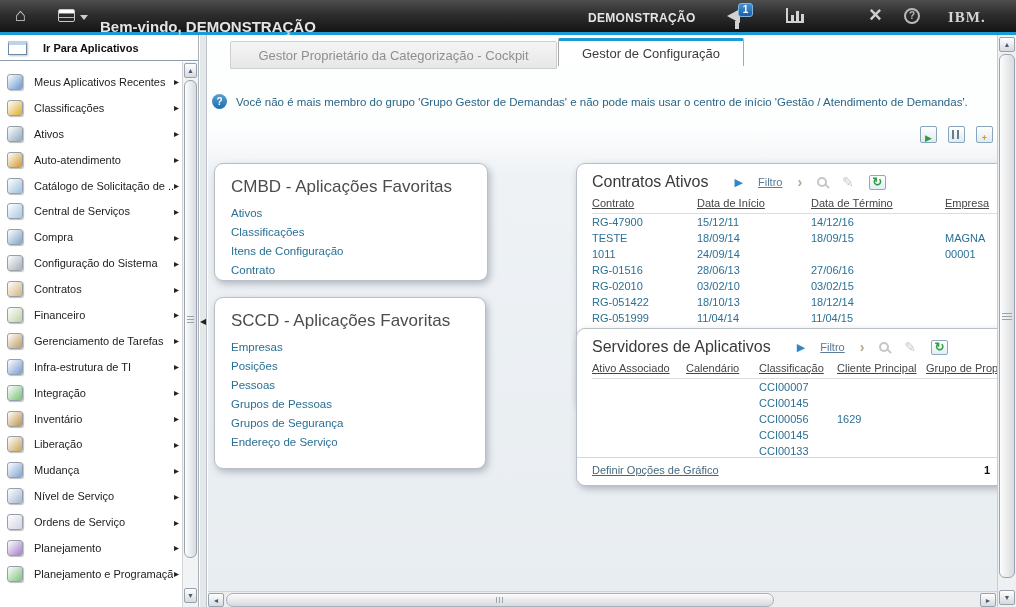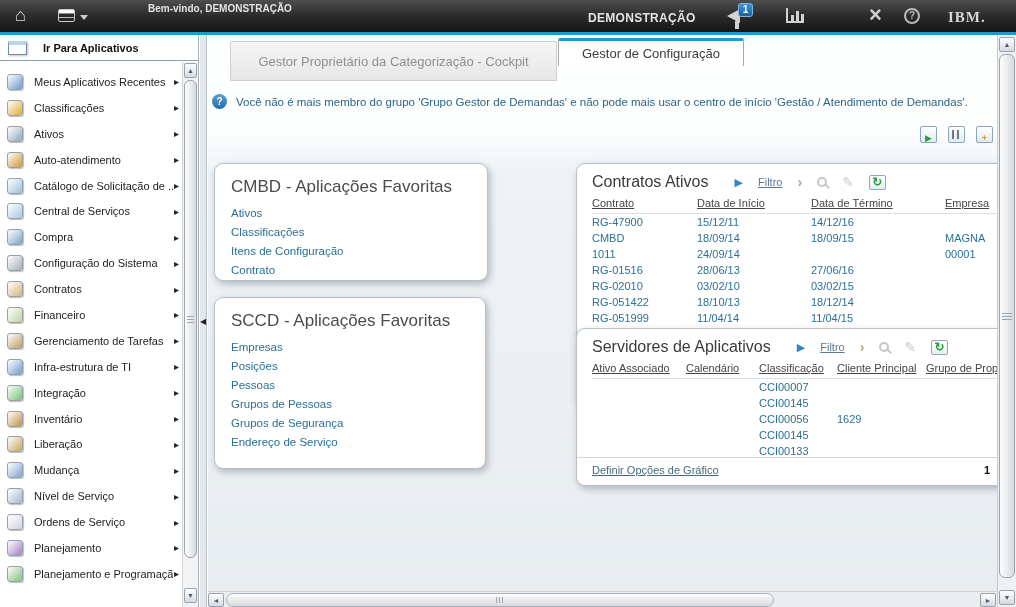--- a/index.html
+++ b/index.html
@@ -11,21 +11,21 @@
   .topbar { position:absolute; left:0; top:0; width:1016px; height:35px;
     background:linear-gradient(180deg,#4e4e4e 0%,#2e2e2e 45%,#141414 100%);
     border-bottom:3px solid #1b9ad5; color:#e4e4e4; }
   .topbar > * { position:absolute; }
   .tb-home { left:15px; top:5px; font-size:18px; font-weight:bold; color:#d8d8d8; cursor:pointer; }
   .tb-menu { left:58px; top:9px; width:17px; height:13px; border:1px solid #c9c9c9; border-radius:2px;
     background:linear-gradient(#fdfdfd 0 3px,#8a8a8a 3px 4px,transparent 4px),
                repeating-linear-gradient(0deg,transparent 0 3px,#bdbdbd 3px 4px); cursor:pointer; }
   .tb-menu-caret { left:80px; top:15px; width:0; height:0; border-left:4px solid transparent;
     border-right:4px solid transparent; border-top:5px solid #cccccc; cursor:pointer; }
-  .tb-welcome { left:100px; top:3px; font-size:10px; font-weight:bold; white-space:nowrap;margin-left:48px; }
+  .tb-welcome { left:100px; top:18px; font-size:15px; font-weight:bold; white-space:nowrap; }
   .tb-user { left:588px; top:11px; font-size:12px; font-weight:bold; letter-spacing:.3px; }
   .tb-mega { left:727px; top:9px; width:0; height:0; border-top:7px solid transparent;
     border-bottom:7px solid transparent; border-right:13px solid #d2d2d2; cursor:pointer; }
   .tb-mega::after { content:""; position:absolute; left:8px; top:5px; width:4px; height:8px; background:#d2d2d2; }
   .tb-badge { left:738px; top:3px; min-width:15px; height:14px; padding:0 3px;
     background:linear-gradient(#4292d6,#1a5fa8); border:1px solid #7db4e0; border-radius:3px;
     color:#fff; font-size:10px; font-weight:bold; text-align:center; line-height:12px; }
   .tb-chart { left:786px; top:8px; width:18px; height:15px; border-left:2px solid #d2d2d2;
     border-bottom:2px solid #d2d2d2; cursor:pointer; }
   .tb-chart i { position:absolute; bottom:0; width:3px; background:#d2d2d2; }
@@ -66,21 +66,21 @@
   .thumb-grip { position:absolute; left:2px; right:2px; top:50%; height:7px; margin-top:-3px;
     background:repeating-linear-gradient(0deg,#9aa4ae 0 1px,transparent 1px 3px); }
   .splitter { position:absolute; left:200px; top:35px; width:7px; bottom:0; background:#e5e8eb;
     border-right:1px solid #bcc2c8; cursor:col-resize; }
   .split-collapse { position:absolute; left:0; top:282px; font-size:8px; color:#222; cursor:pointer; }
 
   
   .main { position:absolute; left:208px; top:35px; right:19px; bottom:0; overflow:hidden;
     background:linear-gradient(180deg,#fdfefe 0,#fdfefe 95px,#eef2f5 140px,#e8edf1 100%); }
   .main > * { position:absolute; }
-  .tab { height:40px; font-size:13px; display:flex; align-items:center; justify-content:center;
+  .tab { height:28px; font-size:13px; display:flex; align-items:center; justify-content:center;
     cursor:pointer; white-space:nowrap; }
   .tab-inactive { left:22px; top:6px; width:327px; background:linear-gradient(#f5f5f5,#e7e7e7);
     border:1px solid #cfcfcf; border-radius:2px 2px 0 0; color:#8f8f8f; }
   .tab-active { left:350px; top:3px; width:186px; height:28px; background:#fff;
     border:1px solid #a8a8a8; border-bottom:none; border-top:3px solid #1b9ad5;
     border-radius:2px 2px 0 0; color:#3c3c3c; z-index:2; }
   .msg-row { left:4px; top:59px; display:flex; align-items:center; gap:9px; width:780px; }
   .msg-icon { width:15px; height:15px; border-radius:50%; flex:none;
     background:linear-gradient(#5aa0d0,#1d6fae); color:#fff; font-size:10px; font-weight:bold;
     text-align:center; line-height:15px; }
@@ -370,21 +370,21 @@
           </tr>
         </thead>
       <tbody>
           <tr>
             <td>RG-47900</td>
             <td>15/12/11</td>
             <td>14/12/16</td>
             <td></td>
           </tr>
           <tr>
-            <td>CMBD</td>
+            <td>TESTE</td>
             <td>18/09/14</td>
             <td>18/09/15</td>
             <td>MAGNA</td>
           </tr>
           <tr>
             <td>1011</td>
             <td>24/09/14</td>
             <td></td>
             <td>00001</td>
           </tr>

